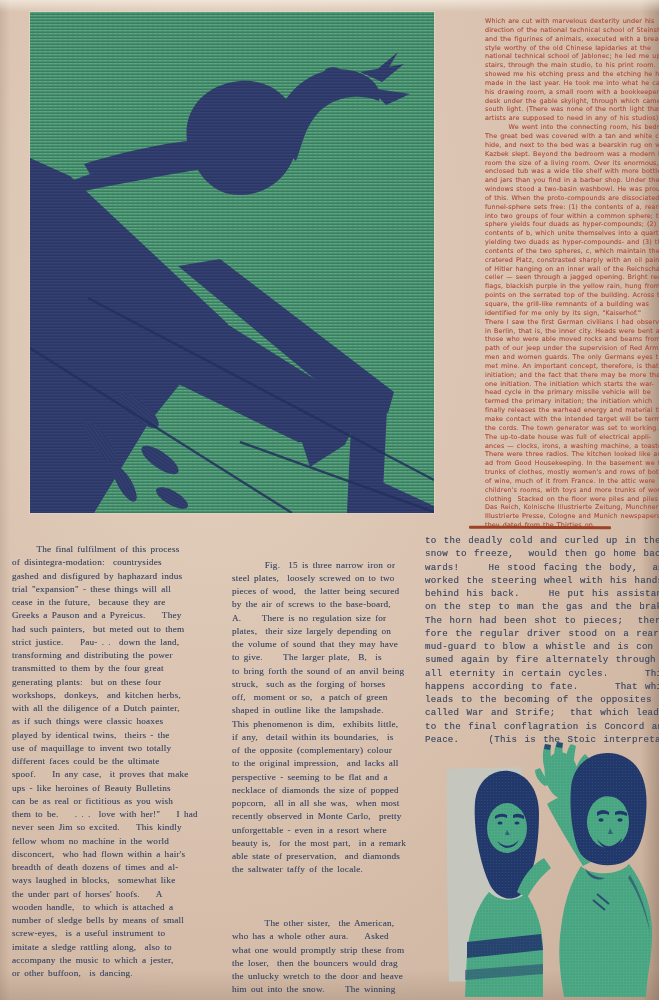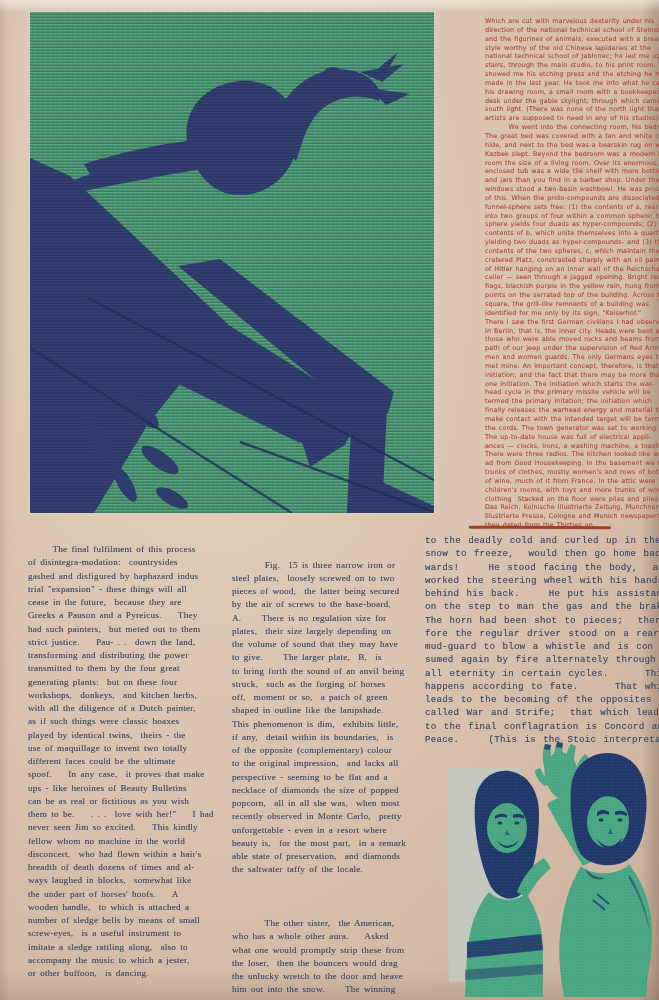--- a/index.html
+++ b/index.html
@@ -32,21 +32,21 @@
     position:absolute;left:469px;top:526px;width:142px;height:3px;
     background:#9e4226;border-radius:1px;transform:rotate(.3deg);
   }
   
   .txtcol{
     position:absolute;color:#3e4a66;
     font-size:9.2px;line-height:13.25px;letter-spacing:.2px;word-spacing:1.6px;
     white-space:pre;overflow:visible;
     text-shadow:0 0 .35px rgba(62,74,102,.5);
   }
-  .col-left{left:28px;top:543px;width:206px;}
+  .col-left{left:12px;top:543px;width:206px;}
   .col-mid{left:232px;top:532px;width:216px;}
   .col-mid .para2{margin-top:14px;}
   .col-right{left:425px;top:534px;width:222px;font-family:Liberation Mono, monospace;}
   
   .print-bottom{position:absolute;left:447px;top:742px;width:211px;height:255px;}
   .print-bottom svg{display:block;width:100%;height:100%;}
 </style>
 </head>
 <body>
 

